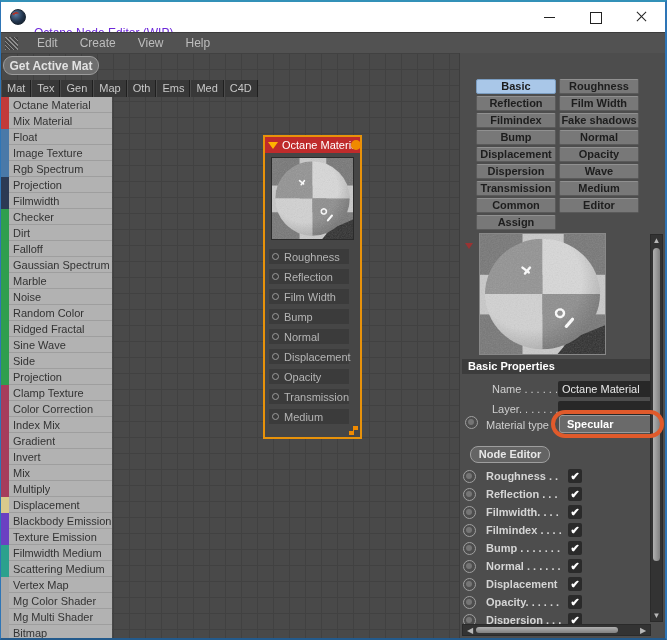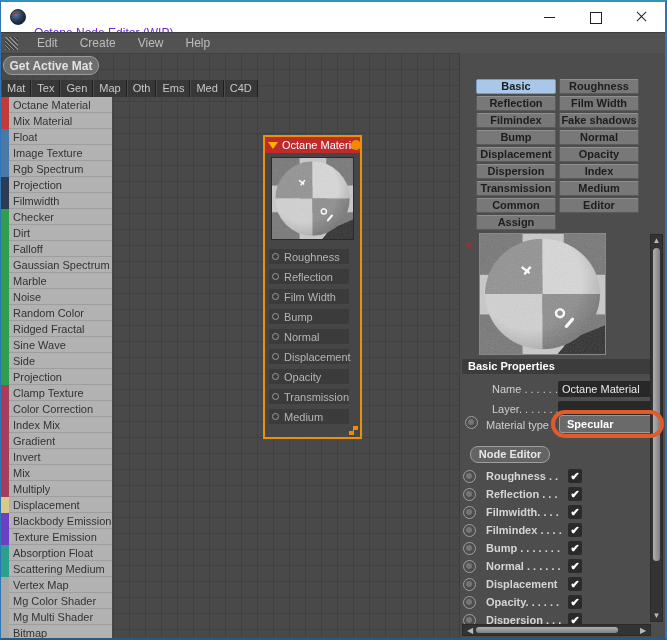--- a/index.html
+++ b/index.html
@@ -255,21 +255,21 @@
         <div class="pal-row">
           <span class="pal-bar" style="background: rgb(107, 64, 194);"></span>
           <span class="pal-label">Blackbody Emission</span>
         </div>
         <div class="pal-row">
           <span class="pal-bar" style="background: rgb(107, 64, 194);"></span>
           <span class="pal-label">Texture Emission</span>
         </div>
         <div class="pal-row">
           <span class="pal-bar" style="background: rgb(43, 161, 141);"></span>
-          <span class="pal-label">Absorption Float</span>
+          <span class="pal-label">Filmwidth Medium</span>
         </div>
         <div class="pal-row">
           <span class="pal-bar" style="background: rgb(43, 161, 141);"></span>
           <span class="pal-label">Scattering Medium</span>
         </div>
         <div class="pal-row">
           <span class="pal-bar" style="background: rgb(168, 168, 168);"></span>
           <span class="pal-label">Vertex Map</span>
         </div>
         <div class="pal-row">
@@ -379,21 +379,21 @@
         <div class="insp-btn">Roughness</div>
         <div class="insp-btn">Reflection</div>
         <div class="insp-btn">Film Width</div>
         <div class="insp-btn">Filmindex</div>
         <div class="insp-btn">Fake shadows</div>
         <div class="insp-btn">Bump</div>
         <div class="insp-btn">Normal</div>
         <div class="insp-btn">Displacement</div>
         <div class="insp-btn">Opacity</div>
         <div class="insp-btn">Dispersion</div>
-        <div class="insp-btn">Index</div>
+        <div class="insp-btn">Wave</div>
         <div class="insp-btn">Transmission</div>
         <div class="insp-btn">Medium</div>
         <div class="insp-btn">Common</div>
         <div class="insp-btn">Editor</div>
         <div class="insp-btn">Assign</div>
       </div>
     <div id="expander"></div>
     <div id="insp-preview">
   <svg viewBox="0 0 100 100" preserveAspectRatio="none" xmlns="http://www.w3.org/2000/svg">
     <defs>

